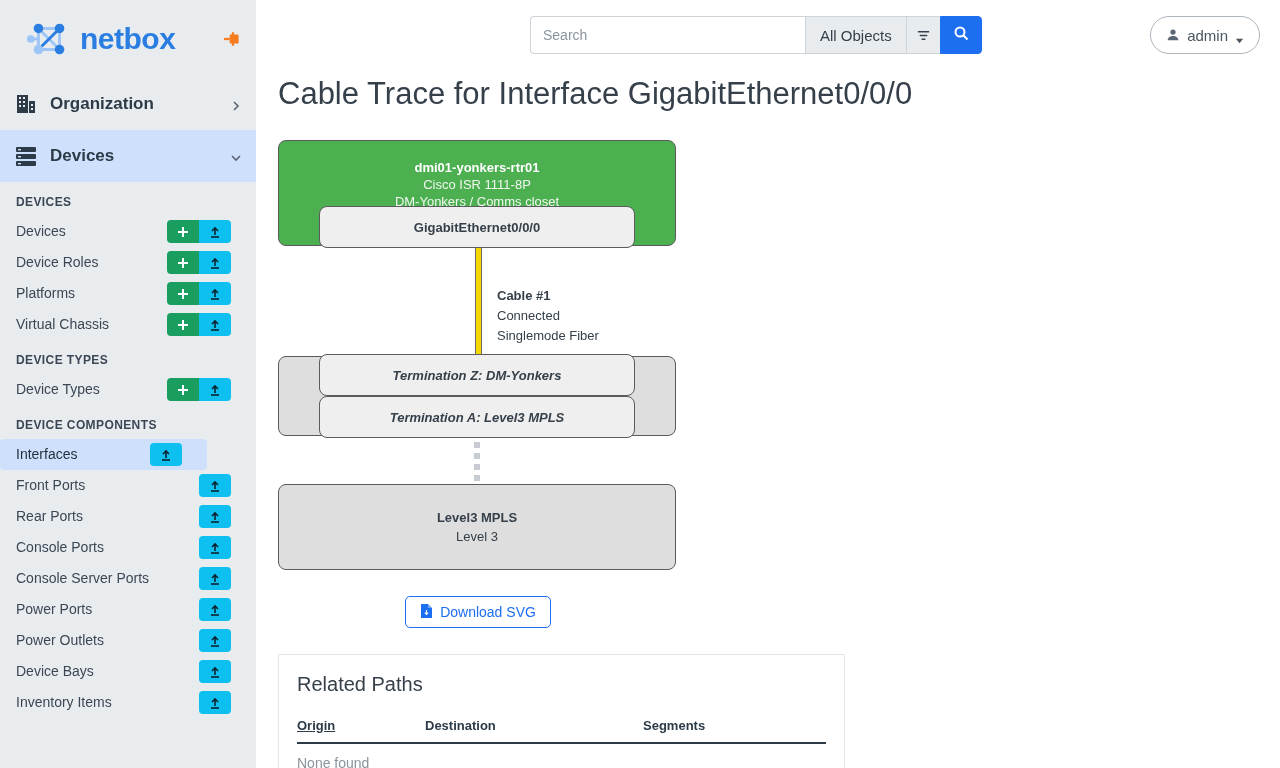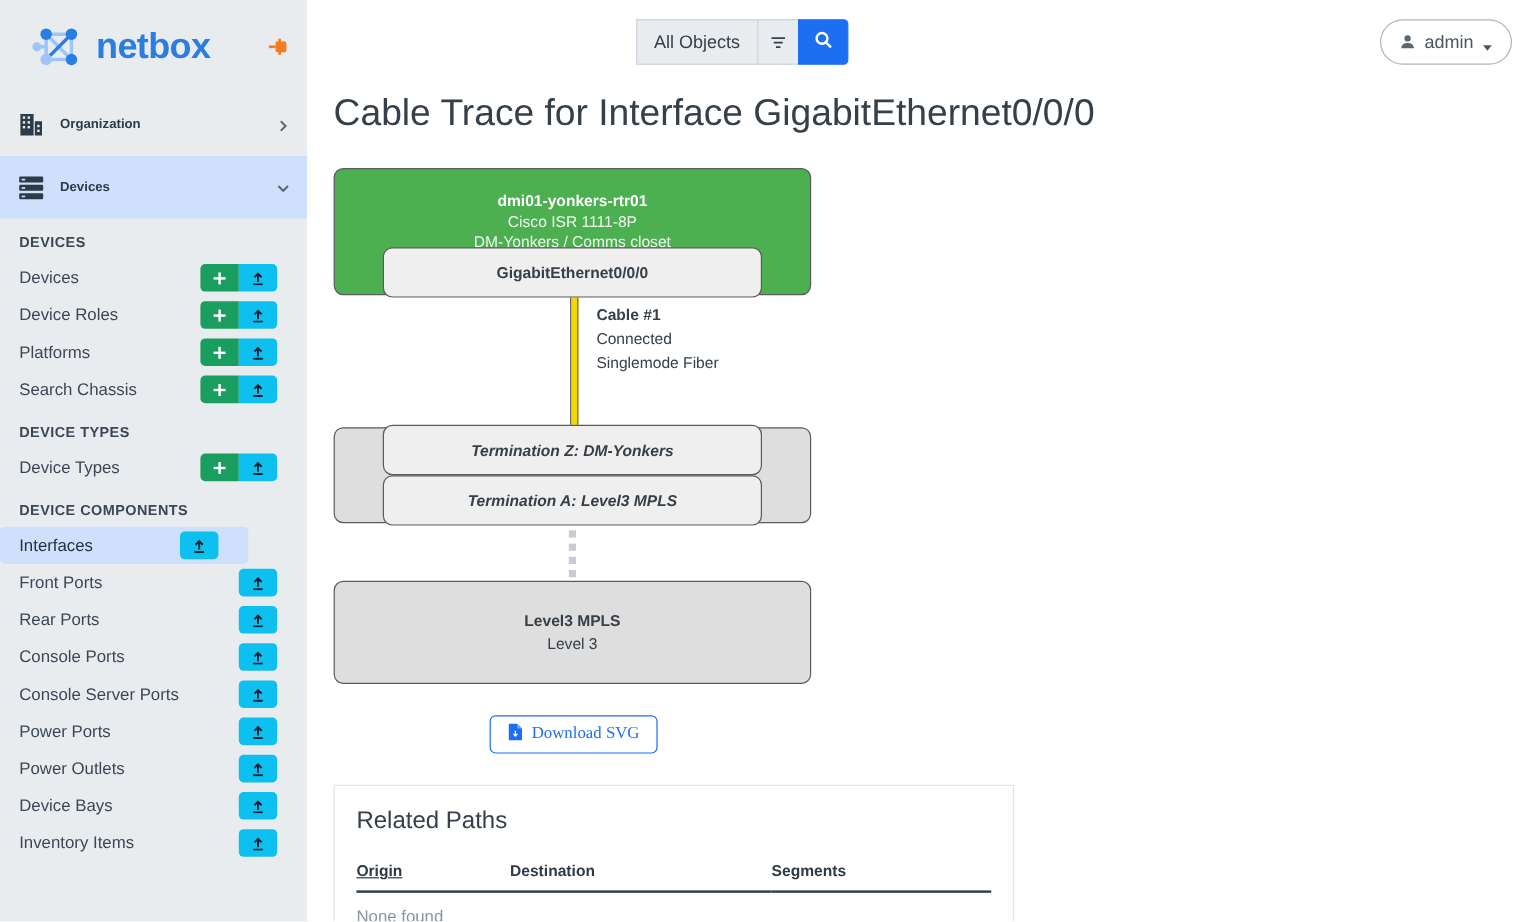--- a/index.html
+++ b/index.html
@@ -32,21 +32,21 @@
   }
   .pin-icon { width: 18px; height: 18px; flex: 0 0 18px; }
 
   .nav-group {
     height: 52px; display: flex; align-items: center;
     padding: 0 14px 0 14px; gap: 12px;
     cursor: pointer;
   }
   .nav-group.active { background: #cfe0fc; }
   .nav-group .gicon { width: 24px; height: 24px; flex: 0 0 24px; color: #2d3a47; }
-  .nav-group .glabel { font-size: 11px; font-weight: bold; color: #2d3a47; flex: 1; }
+  .nav-group .glabel { font-size: 17px; font-weight: bold; color: #2d3a47; flex: 1; }
   .nav-group .chev { width: 12px; height: 12px; color: #5a6673; }
 
   .sec-head {
     font-size: 12px; font-weight: bold; color: #3b4754;
     letter-spacing: 0.4px;
     padding: 13px 0 7px 16px;
   }
   .nav-item {
     height: 31px; display: flex; align-items: center;
     padding-left: 16px; padding-right: 8px;
@@ -155,21 +155,21 @@
   .term-iface { margin-top: -40px; position: relative; z-index: 3; }
 
   .cable-area { position: relative; height: 106px; }
   .cable-line {
     position: absolute; left: 197px; top: 0;
     width: 7px; height: 106px;
     background: #f5d800;
     border-left: 1px solid #6c6c6c; border-right: 1px solid #6c6c6c;
   }
   .cable-label {
-    position: absolute; left: 219px; top: 5px;
+    position: absolute; left: 219px; top: 38px;
     text-align: left; line-height: 20px;
   }
   .cable-label .cl1 { font-size: 13px; font-weight: bold; color: #36404a; }
   .cable-label .cl2, .cable-label .cl3 { font-size: 13px; color: #36404a; }
 
   .circuit-wrap { position: relative; font-style: italic; }
   .node-circuit {
     background: #dedede; width: 398px; height: 80px;
     display: flex; flex-direction: column; align-items: center; justify-content: center;
     gap: 4px;
@@ -196,21 +196,21 @@
   .node-provider .p1 { font-size: 13px; font-weight: bold; color: #36404a; }
   .node-provider .p2 { font-size: 13px; color: #36404a; }
 
   .dl-row { display: flex; justify-content: center; margin-top: 26px; }
   .dl-btn {
     border: 1px solid #1d6ff2; border-radius: 5px;
     background: #fff; color: #1d6ff2;
     height: 32px; padding: 0 14px;
     display: flex; align-items: center; gap: 7px;
     font-size: 14px; cursor: pointer;
-    font-family: Liberation Serif, serif;
+    font-family: Liberation Sans, sans-serif;
   }
   .dl-btn svg { width: 13px; height: 14px; }
   .trace-status {
     text-align: center; margin-top: 30px;
     font-size: 30px; color: #2a8a52;
   }
 
   
   .card {
     border: 1px solid #e2e5e8; border-radius: 1px;
@@ -352,21 +352,21 @@
         </span>
         <span class="sq-btn sq-imp">
           <svg viewBox="0 0 12 12" fill="none" stroke="currentColor" stroke-width="1.6">
               <path d="M6 9 V2 M3 5 L6 2 L9 5"></path>
               <path d="M2 11 H10"></path>
             </svg>
         </span>
       </span>
     </div>
     <div class="nav-item">
-      <span class="label">Search Chassis</span>
+      <span class="label">Virtual Chassis</span>
       <span class="btn-pair">
         <span class="sq-btn sq-add">
           <svg viewBox="0 0 12 12" fill="currentColor">
               <rect x="5" y="1" width="2" height="10"></rect>
               <rect x="1" y="5" width="10" height="2"></rect>
             </svg>
         </span>
         <span class="sq-btn sq-imp">
           <svg viewBox="0 0 12 12" fill="none" stroke="currentColor" stroke-width="1.6">
               <path d="M6 9 V2 M3 5 L6 2 L9 5"></path>
@@ -495,20 +495,21 @@
             </svg>
         </span>
       </span>
     </div>
   </div>
 
   <div class="main">
 
     <div class="topbar">
       <div class="search-wrap">
+        <input class="search-input" type="text" placeholder="Search" style="">
         <div class="obj-select">All Objects</div>
         <div class="filter-btn">
           <svg viewBox="0 0 16 16" fill="none" stroke="currentColor" stroke-width="1.7">
             <path d="M2 4 H14 M4 8 H12 M6 12 H10"></path>
           </svg>
         </div>
         <div class="go-btn">
           <span>
             <svg viewBox="0 0 16 16" fill="none" stroke="currentColor" stroke-width="2">
               <circle cx="7" cy="7" r="4.5"></circle>

